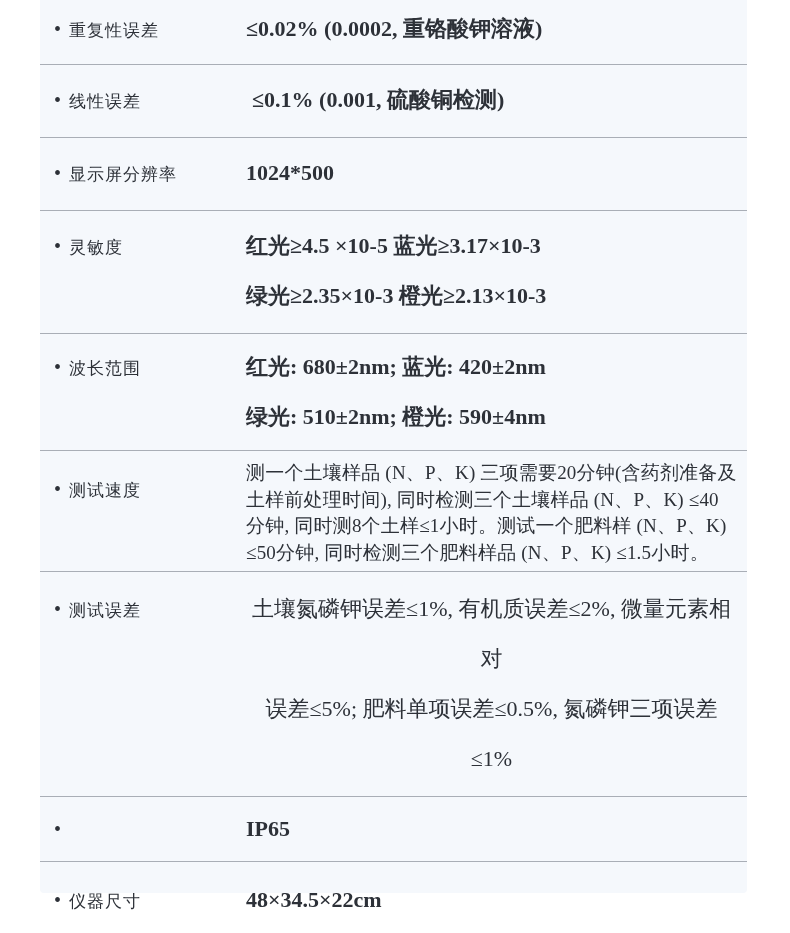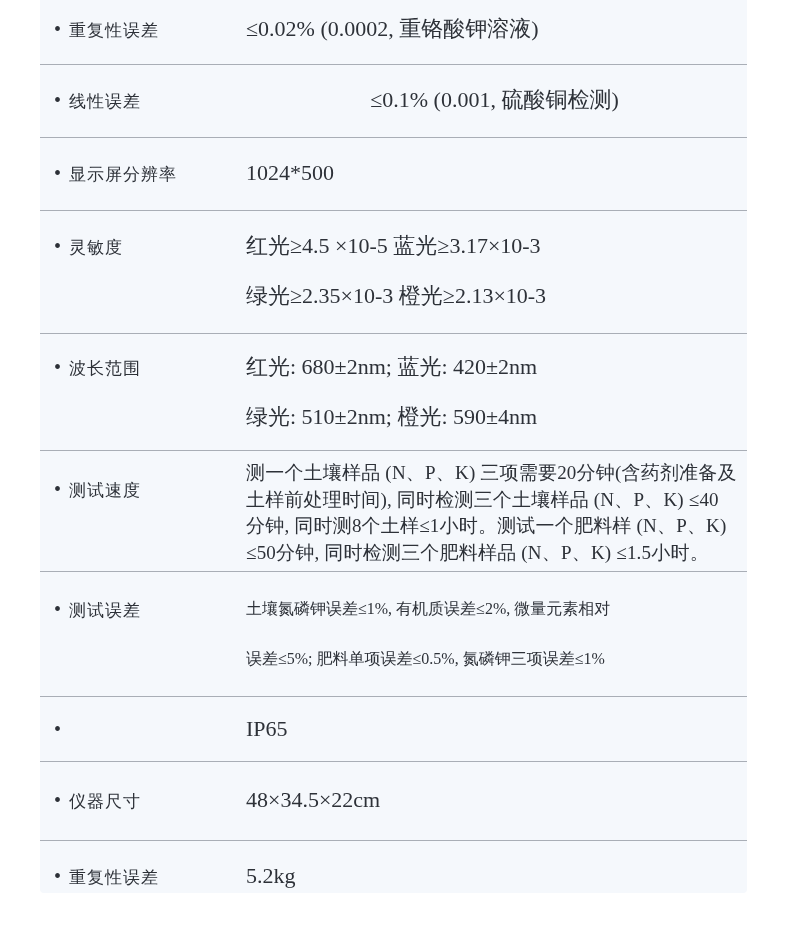--- a/index.html
+++ b/index.html
@@ -47,39 +47,39 @@
   .spec-label {
     font-size: 17px;
     line-height: 34px;
     letter-spacing: 1px;
   }
   .spec-value {
     flex: 1 1 auto;
     box-sizing: border-box;
     padding-right: 10px;
   }
-  .vline { font-size: 22px; line-height: 34px; }
+  .vline { font-size: 22px; line-height: 34px; font-weight: bold; }
   
   .r-single      { padding-top: 18px; padding-bottom: 18px; }
   .r-first       { padding-top: 12px; padding-bottom: 16px; }
   .r-two .vline  { line-height: 50px; }
   .r-two         { padding-top: 10px; padding-bottom: 12px; }
   .r-two .spec-label, .r-two .bullet { line-height: 50px; }
   .r-wave        { padding-top: 8px;  padding-bottom: 8px; }
   .r-wave .vline { line-height: 50px; }
   .r-wave .spec-label, .r-wave .bullet { line-height: 50px; }
   .r-speed       { padding-top: 9px;  padding-bottom: 5px; }
   .r-speed .spec-label, .r-speed .bullet { line-height: 34px; margin-top: 12px; }
   .vsmall {
     font-size: 19px;
     line-height: 26.5px;
     letter-spacing: 0.2px;
   }
   .r-error       { padding-top: 12px; padding-bottom: 12px; }
-  .r-error .vmed { font-size: 16px; line-height: 50px; }
+  .r-error .vmed { font-size: 22px; line-height: 50px; text-align: center; }
   .r-error .spec-label, .r-error .bullet { line-height: 50px; }
   .r-ip          { padding-top: 15px; padding-bottom: 15px; }
   .r-size        { padding-top: 21px; padding-bottom: 21px; }
   .r-weight      { padding-top: 18px; padding-bottom: 18px; }
 </style>
 </head>
 <body>
 
 <div class="spec-panel">
 
@@ -91,21 +91,21 @@
     <div class="spec-value">
       <div class="vline">≤0.02% (0.0002, 重铬酸钾溶液)</div>
     </div>
   </div>
 
   <div class="spec-row r-single">
     <div class="spec-label-wrap">
       <span class="bullet">•</span>
       <span class="spec-label">线性误差</span>
     </div>
-    <div class="spec-value" style="padding-left:6px;text-align:center;">
+    <div class="spec-value" style="padding-left:6px;">
       <div class="vline">≤0.1% (0.001, 硫酸铜检测)</div>
     </div>
   </div>
 
   <div class="spec-row r-single">
     <div class="spec-label-wrap">
       <span class="bullet">•</span>
       <span class="spec-label">显示屏分辨率</span>
     </div>
     <div class="spec-value">

